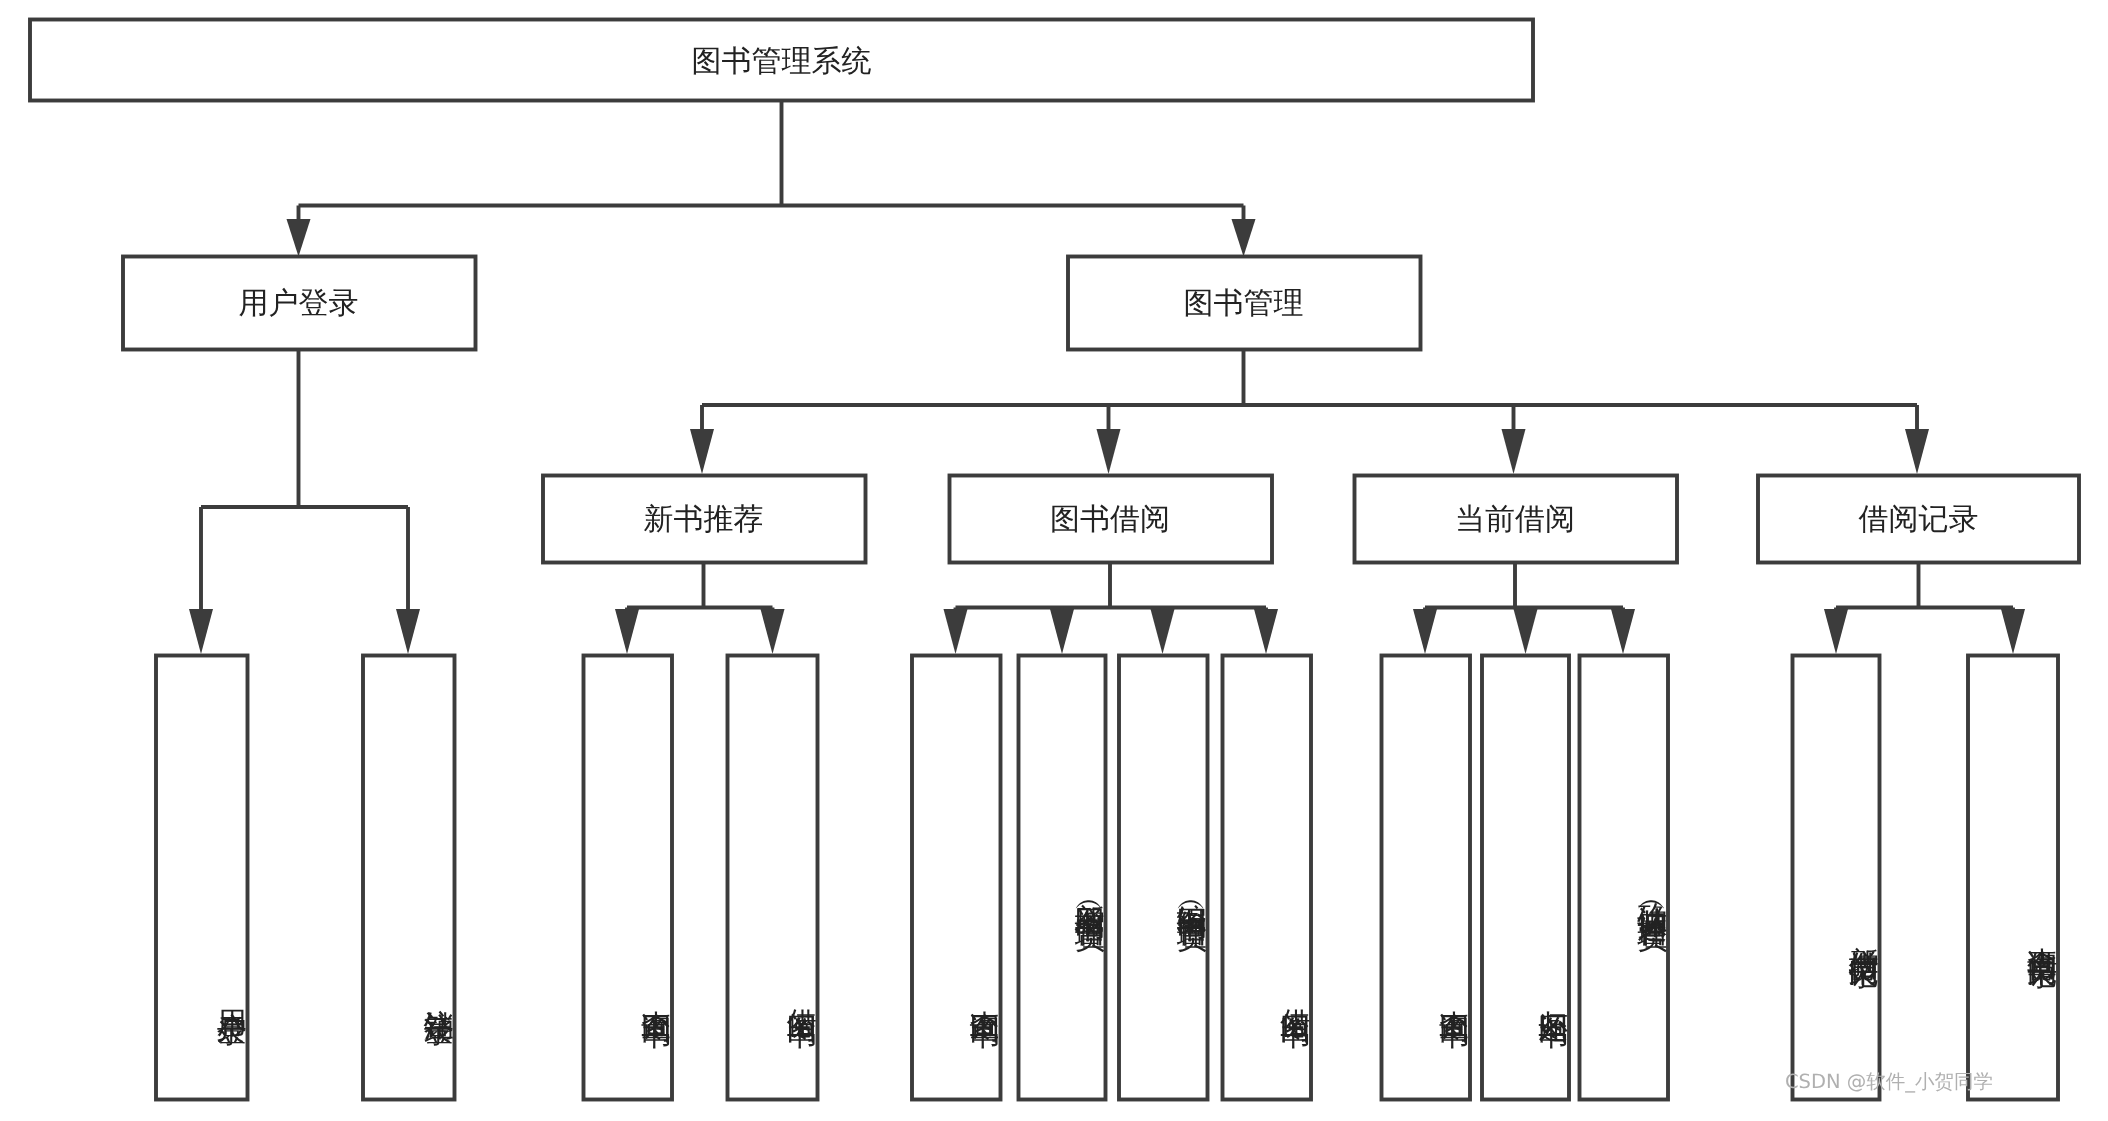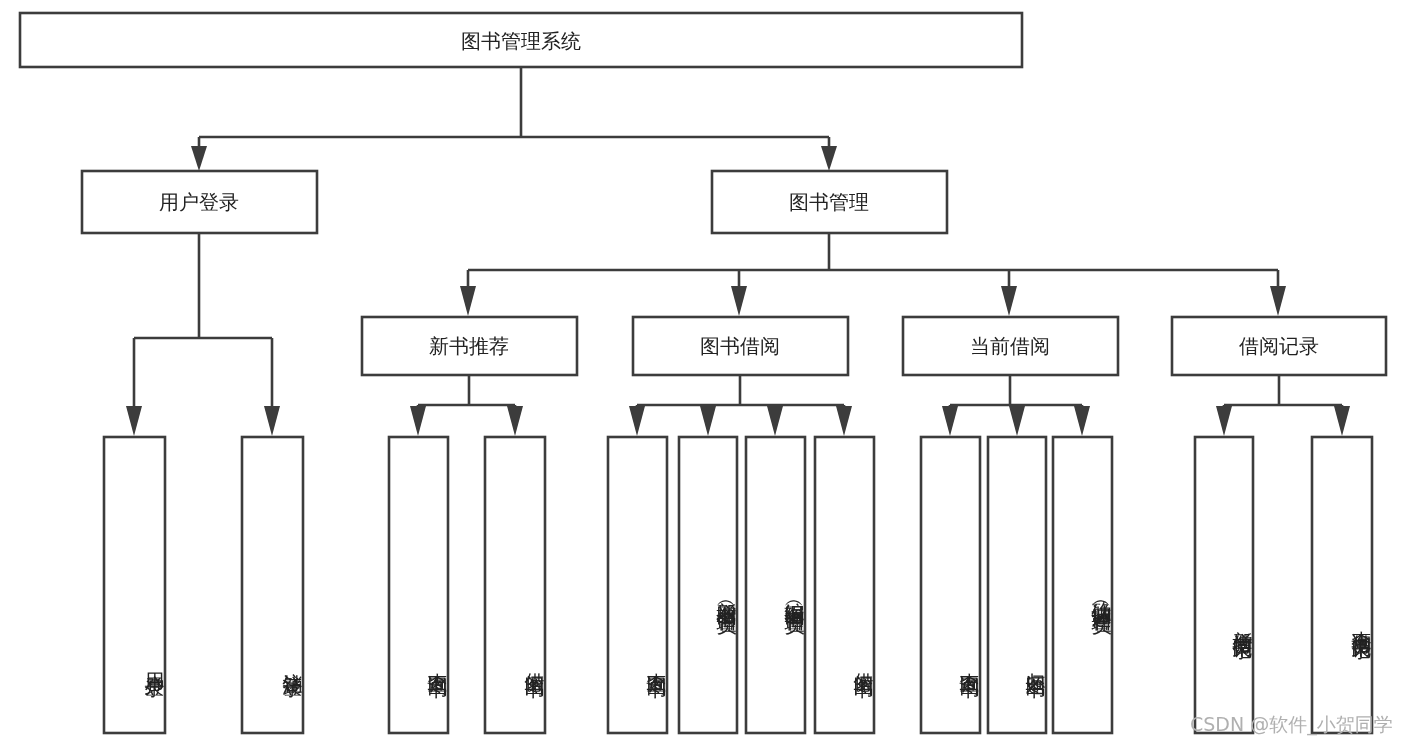--- a/index.html
+++ b/index.html
@@ -59,21 +59,21 @@
     line-height: 1;
     white-space: nowrap;
     display: flex;
     align-items: flex-start;
     justify-content: center;
     pointer-events: none;
   }
   .watermark {
     position: absolute;
     font-family: "DejaVu Sans", "Liberation Sans", sans-serif;
-    font-size: 19px;
+    font-size: 13px;
     color: #b0b0b0;
     white-space: nowrap;
   }
 </style>
 </head>
 <body>
 
 <div id="diagram-root">
 
   <svg class="layer" viewBox="0 0 1405 747">

